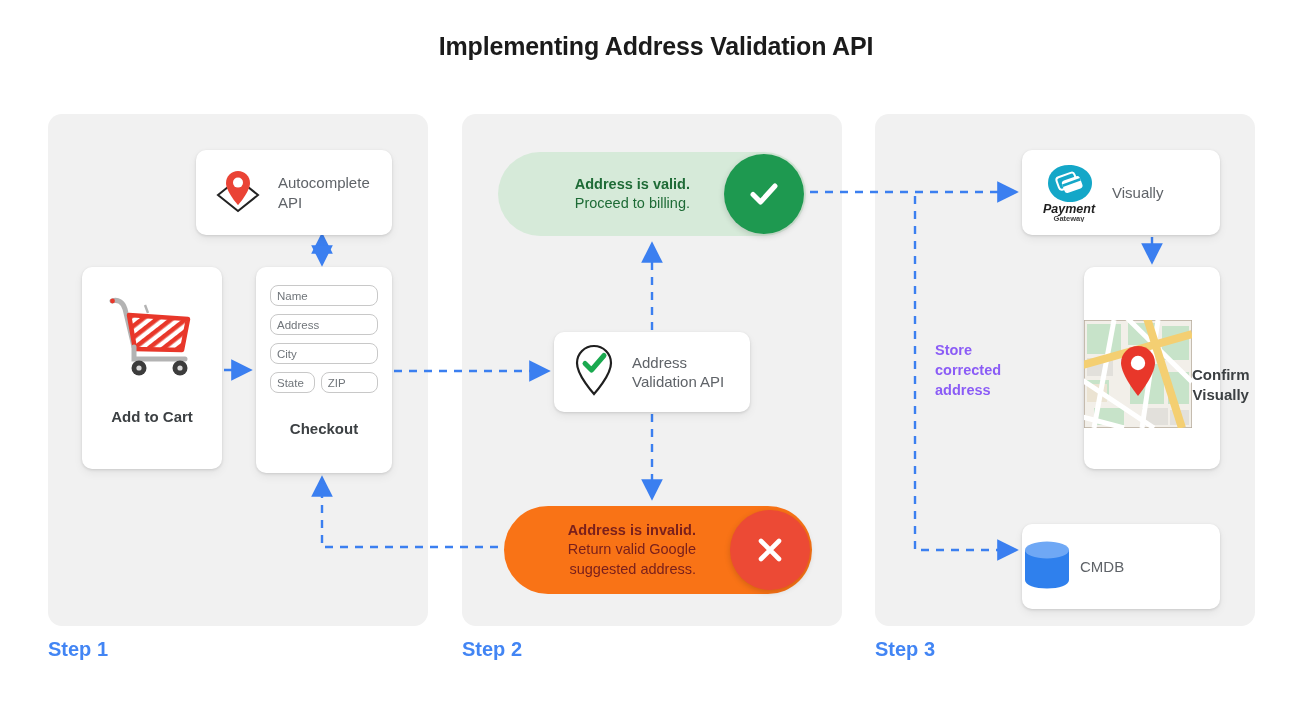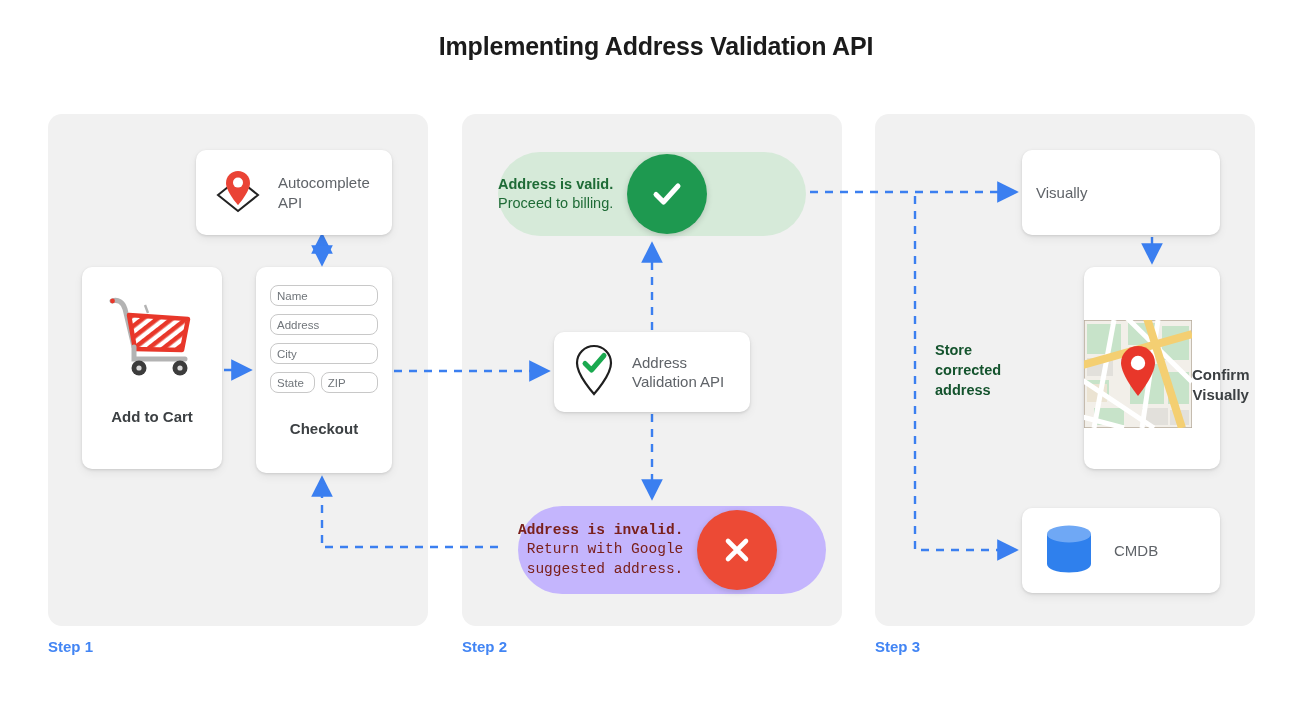--- a/index.html
+++ b/index.html
@@ -23,21 +23,21 @@
     position: absolute;
     background: #f1f1f1;
     border-radius: 14px;
   }
   #panel1 { left: 48px;  top: 114px; width: 380px; height: 512px; }
   #panel2 { left: 462px; top: 114px; width: 380px; height: 512px; }
   #panel3 { left: 875px; top: 114px; width: 380px; height: 512px; }
 
   .step-label {
     position: absolute; top: 638px;
-    font-size: 15px; font-weight: bold; color: #4285f4;
+    font-size: 20px; font-weight: bold; color: #4285f4;
   }
   #steplbl1 { left: 48px; }
   #steplbl2 { left: 462px; }
   #steplbl3 { left: 875px; }
 
   
   .card {
     position: absolute;
     background: #ffffff;
     border-radius: 10px;
@@ -80,30 +80,29 @@
   .field-row { display: flex; gap: 6px; }
   .field-row .field { margin-bottom: 0; }
   #f-state { width: 48px; }
   #f-zip { width: 62px; }
   #card-checkout .card-label.big { margin-top: 26px; }
 
   
   .pill {
     position: absolute;
     border-radius: 46px;
-    display: flex; align-items: center; 
+    display: flex; align-items: center; justify-content: flex-end; gap: 20px;
   }
   #pill-valid {
     left: 498px; top: 152px; width: 308px; height: 84px;
     background: #d6ead9;
   }
   #pill-invalid {
-    left: 518px; top: 506px; width: 308px; height: 88px;
-    background: #c4b5fd;
-    font-family: Liberation Mono, monospace;
+    left: 504px; top: 506px; width: 308px; height: 88px;
+    background: #f97316;
   }
   .pill-text {
     text-align: right; padding-right: 14px;
     line-height: 1.32;
   }
   #pill-valid .pill-text { font-size: 14.5px; color: #1e6b36; }
   #pill-invalid .pill-text { font-size: 14.5px; color: #7a201c; }
   .pill-text .strong { font-weight: bold; display: block; }
   .pill-badge {
     width: 80px; height: 80px; border-radius: 50%;
@@ -124,27 +123,27 @@
     left: 1022px; top: 150px; width: 198px; height: 85px;
     display: flex; align-items: center; padding-left: 14px; gap: 10px;
   }
   #card-confirm {
     left: 1084px; top: 267px; width: 136px; height: 202px;
     display: flex; align-items: center;
     padding-top: 15px;
   }
   #card-confirm .card-label.big { margin-top: 18px; }
   #card-cmdb {
-    left: 1022px; top: 508px; width: 198px; height: 85px;
-    display: flex; align-items: center; padding-left: 22px; gap: 20px;
+    left: 1022px; top: 524px; width: 198px; height: 85px;
+    display: flex; align-items: center; gap: 8px;
   }
 
   .store-note {
     position: absolute; left: 935px; top: 340px;
-    font-size: 14.5px; font-weight: bold; color: #14532d;
+    font-size: 14.5px; font-weight: bold; color: #8b5cf6;
     line-height: 1.38; width: 100px;
   }
 
   
   svg.conn { position: absolute; left: 0; top: 0; width: 1312px; height: 704px;
              pointer-events: none; }
 </style>
 </head>
 <body>
 
@@ -257,31 +256,43 @@
     </span>
     <span class="card-label">
       <span>Address</span><br>
       <span>Validation API</span>
     </span>
   </div>
 
   <div class="pill" id="pill-invalid">
     <div class="pill-text">
       <span class="strong">Address is invalid.</span>
-      <span>Return with Google</span><br>
+      <span>Return valid Google</span><br>
       <span>suggested address.</span>
     </div>
     <div class="pill-badge" id="badge-invalid">
       <svg width="42" height="42" viewBox="0 0 42 42">
         <path d="M12,12 L30,30 M30,12 L12,30" fill="none" stroke="#ffffff" stroke-width="4.6" stroke-linecap="round"></path>
       </svg>
     </div>
   </div>
 
   <div class="card" id="card-billing">
+    <span>
+      <svg width="66" height="62" viewBox="0 0 66 62">
+        <path d="M33,5 C45,5 56,12 56,23 C56,34 46,42 34,42 C22,42 12,34 12,23 C12,12 21,5 33,5 Z" fill="#14a7c8"></path>
+        <g transform="rotate(-20 33 23)">
+          <rect x="22" y="14" width="19" height="13" rx="3" fill="none" stroke="#ffffff" stroke-width="2"></rect>
+          <rect x="26" y="19" width="19" height="13" rx="3" fill="#ffffff"></rect>
+          <rect x="26" y="22" width="19" height="2.6" fill="#14a7c8"></rect>
+        </g>
+        <text x="33" y="53" text-anchor="middle" font-family="Liberation Sans, sans-serif" font-size="12.5" font-weight="bold" font-style="italic" fill="#1f1f1f">Payment</text>
+        <text x="33" y="60.5" text-anchor="middle" font-family="Liberation Sans, sans-serif" font-size="7.5" font-weight="bold" fill="#3c3c3c">Gateway</text>
+      </svg>
+    </span>
     <span class="card-label">Visually</span>
   </div>
 
   <div class="card" id="card-confirm">
     <span>
       <svg width="108" height="108" viewBox="0 0 108 108">
         <rect x="0" y="0" width="108" height="108" fill="#f2efe9" stroke="#b6ab9b" stroke-width="1.5"></rect>
         <g fill="#c7e3c9">
           <rect x="3" y="4" width="34" height="30"></rect>
           <rect x="44" y="3" width="28" height="22"></rect>

